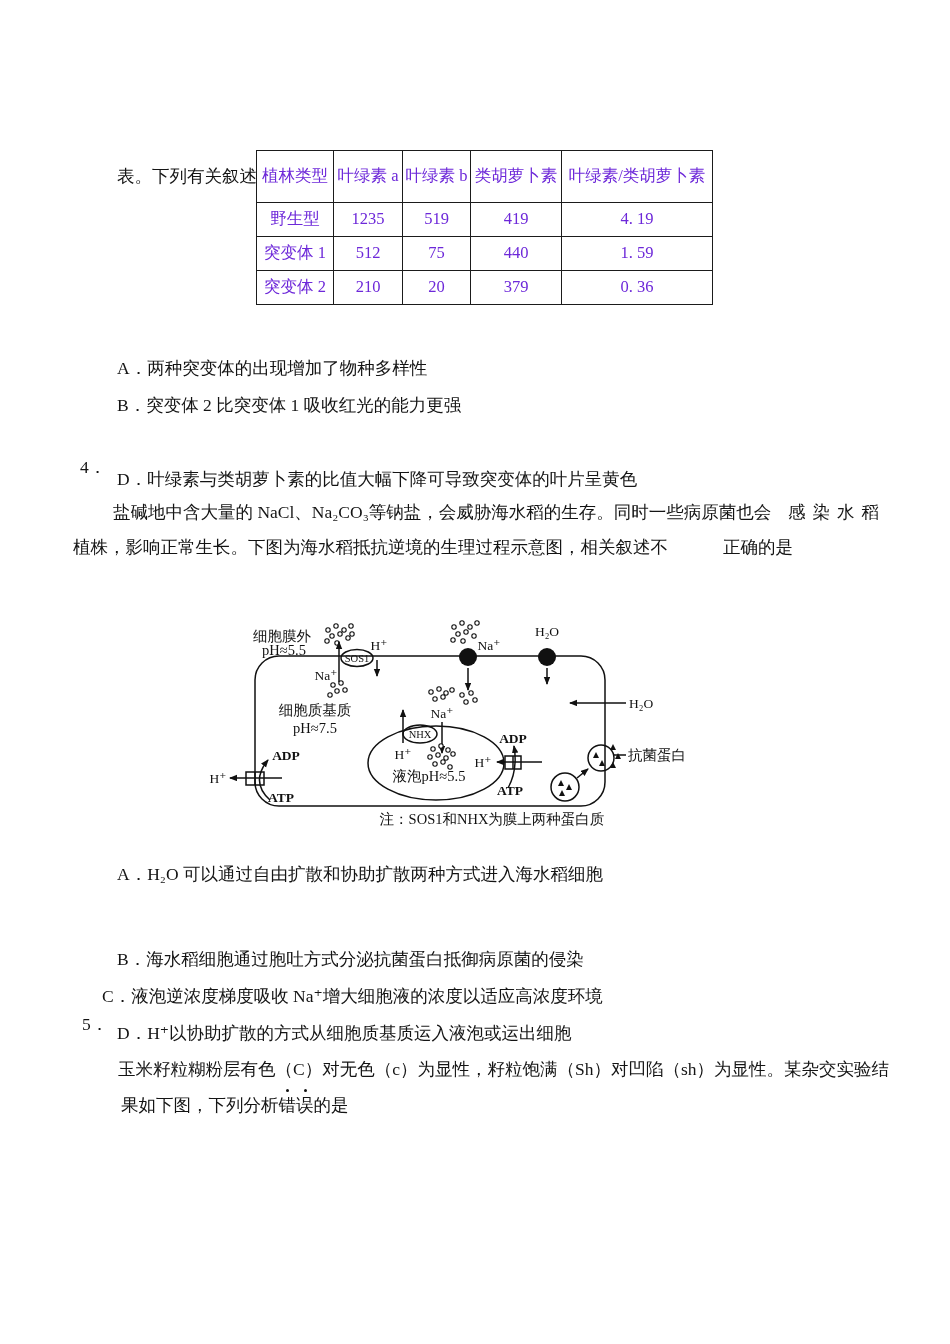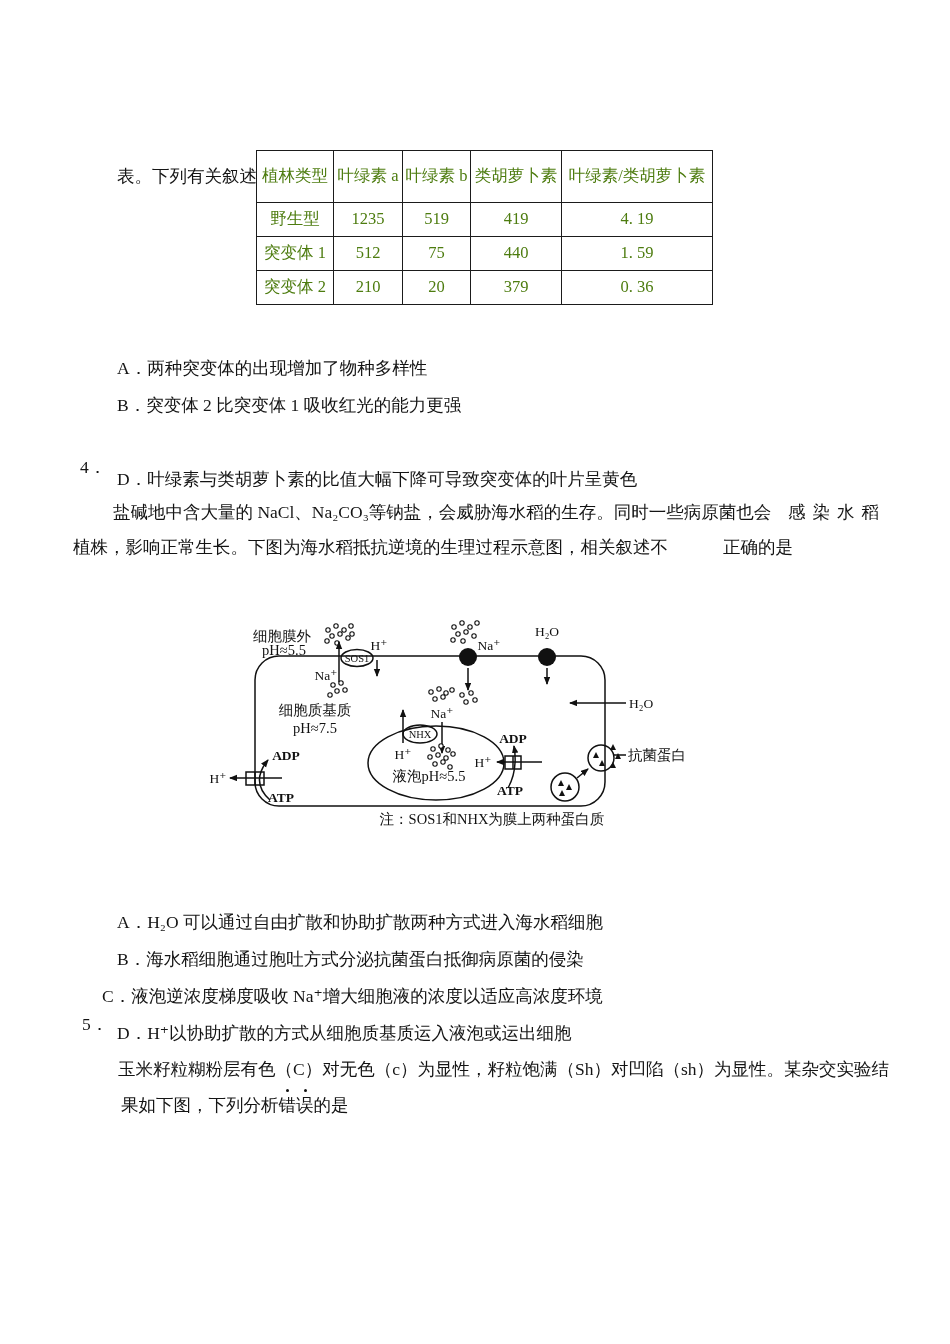--- a/index.html
+++ b/index.html
@@ -6,21 +6,21 @@
   #page{
     position:relative;width:950px;height:1344px;background:#ffffff;
     font-family:"Liberation Serif","DejaVu Serif",serif;color:#141414;
     overflow:hidden;
   }
   .ln{position:absolute;white-space:nowrap;font-size:17.5px;line-height:22px;margin-top:45px;}
   .qnum{position:absolute;white-space:nowrap;font-size:17.5px;line-height:22px;}
   
   #qtable{
     position:absolute;left:256px;top:150px;border-collapse:collapse;
-    font-size:16.5px;text-align:center;color:#4d7c0f;table-layout:fixed;
+    font-size:16.5px;text-align:center;color:#6d28d9;table-layout:fixed;
   }
   #qtable td,#qtable th{
     border:1.6px solid #1b1b1b;font-weight:normal;padding:0 2px;
     line-height:1.35;vertical-align:middle;background:#fff;
   }
   #qtable th{white-space:normal;}
   #qtable .nw{white-space:nowrap;}
   #qtable tr{height:34px;}
   #qtable tr.hd{height:52px;}
   .c0{width:72px}.c1{width:64px}.c2{width:63px}.c3{width:86px}.c4{width:146px}
@@ -221,21 +221,21 @@
       <polygon points="413,134 410,140 416,140" class="blk"></polygon>
       <polygon points="418,143 415,149 421,149" class="blk"></polygon>
       <polygon points="413,152 410,158 416,158" class="blk"></polygon>
     </g>
     <line x1="426" y1="145" x2="413" y2="145" class="thin"></line>
     <text x="428" y="150" class="lbl-m">抗菌蛋白</text>
 
     <text x="292" y="214" text-anchor="middle" class="lbl-m">注：SOS1和NHX为膜上两种蛋白质</text>
   </svg>
 
-  <div class="ln" style="left:117px;top:866px">A．H₂O 可以通过自由扩散和协助扩散两种方式进入海水稻细胞</div>
+  <div class="ln" style="left:117px;top:818px">A．H₂O 可以通过自由扩散和协助扩散两种方式进入海水稻细胞</div>
   <div class="ln" style="left:117px;top:903px">B．海水稻细胞通过胞吐方式分泌抗菌蛋白抵御病原菌的侵染</div>
   <div class="ln" style="left:102px;top:940px">C．液泡逆浓度梯度吸收 Na⁺增大细胞液的浓度以适应高浓度环境</div>
   <div class="ln" style="left:117px;top:977px">D．H⁺以协助扩散的方式从细胞质基质运入液泡或运出细胞</div>
 
   <div class="qnum" style="left:82px;top:1013px">5．</div>
   <div class="ln" style="left:118px;top:1013px">玉米籽粒糊粉层有色（C）对无色（c）为显性，籽粒饱满（Sh）对凹陷（sh）为显性。某杂交实验结</div>
   <div class="ln" style="left:121px;top:1049px">
     <span>果如下图，下列分析</span><span class="emph">错误</span><span>的是</span>
   </div>
 

